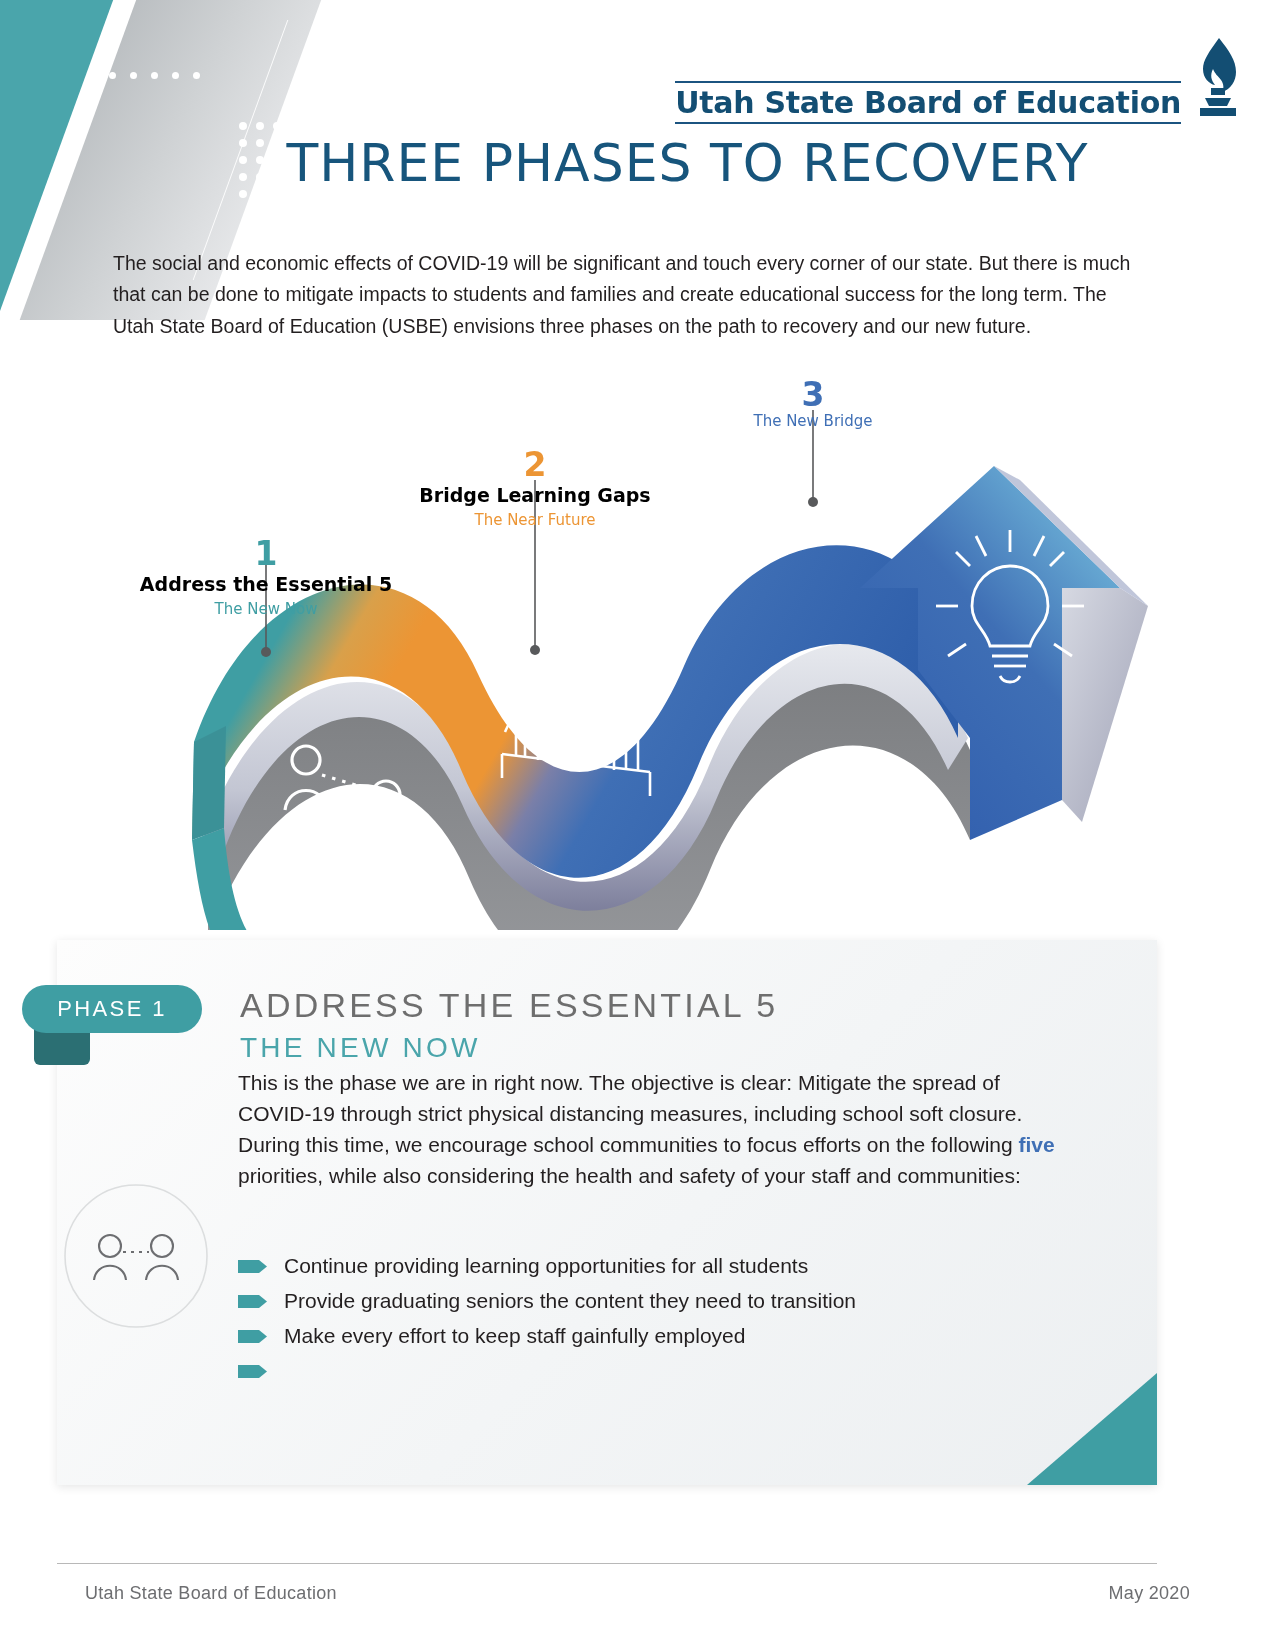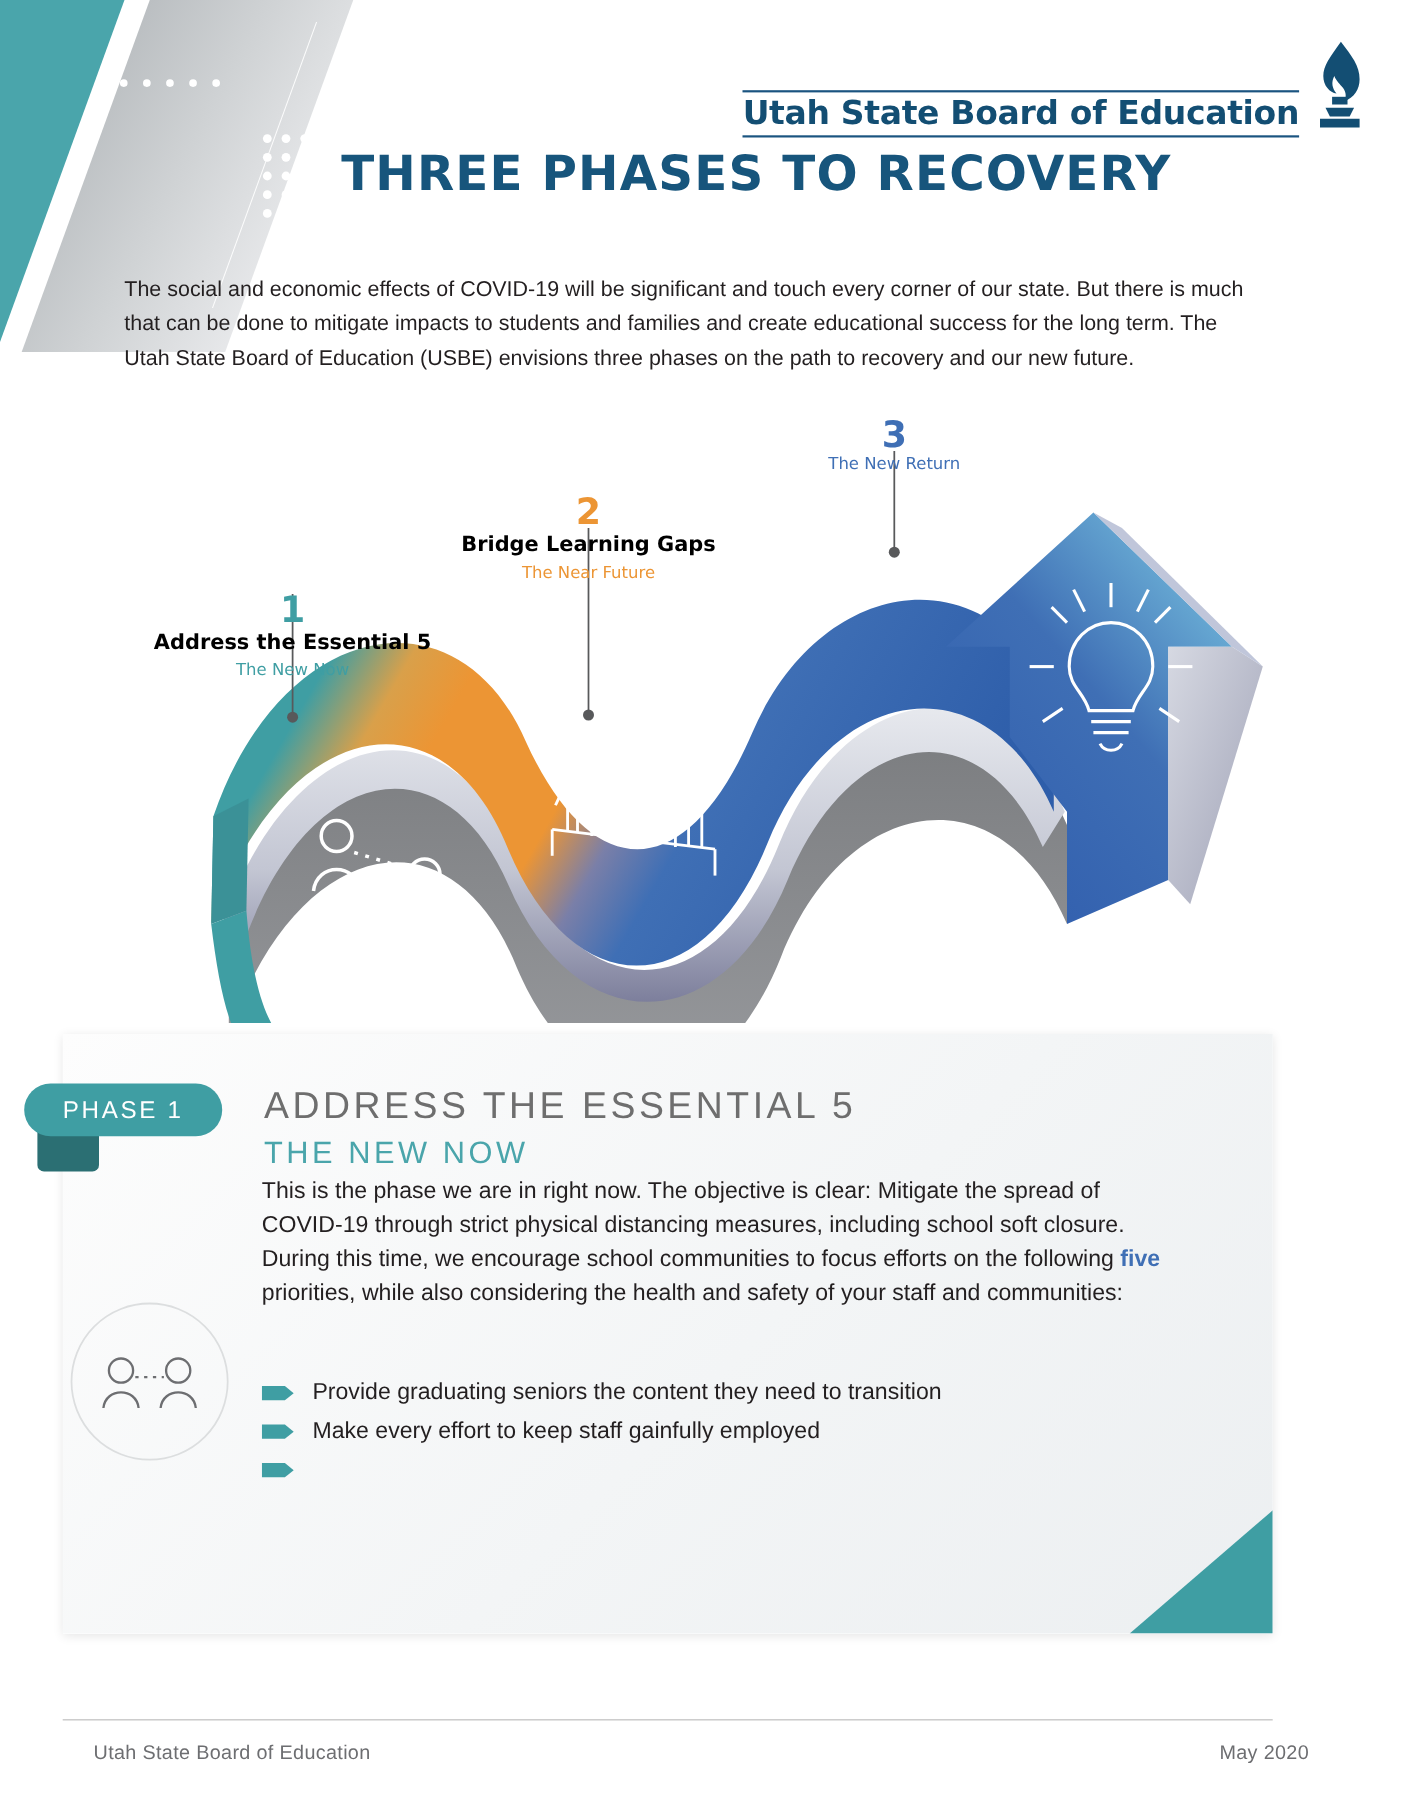--- a/index.html
+++ b/index.html
@@ -27,21 +27,21 @@
   
   .logo-wrap{position:absolute;right:28px;top:36px;display:flex;align-items:flex-end;}
   .logo-text-box{border-top:2px solid #1b5480;border-bottom:2px solid #1b5480;padding:3px 0 2px 0;}
   .logo-text{font-family:"DejaVu Sans", sans-serif;font-weight:bold;font-size:30px;color:#134e73;letter-spacing:-0.3px;line-height:1.15;white-space:nowrap;}
   .torch{margin-left:8px;margin-bottom:2px;}
 
   
   .page-title{
     position:absolute;left:0;right:0;top:133px;text-align:center;
     font-family:"DejaVu Sans", sans-serif;
-    font-size:44px;letter-spacing:1px;color:#17557c;font-weight:700;
+    font-size:52px;letter-spacing:1px;color:#17557c;font-weight:400;
     padding-left:100px;
   }
 
   
   .intro{
     position:absolute;left:113px;top:228px;width:1030px;
     font-size:19.5px;line-height:1.62;color:#231f20;
     font-family:"Liberation Sans", sans-serif;
   }
 
@@ -298,21 +298,21 @@
   </div>
 
   <div class="cal-label" style="left:265px;top:78px;width:320px;">
     <div class="cal-num" style="color:#ec9534;">2</div>
     <div class="cal-title">Bridge Learning Gaps</div>
     <div class="cal-sub" style="color:#ec9534;">The Near Future</div>
   </div>
 
   <div class="cal-label" style="left:543px;top:8px;width:320px;">
     <div class="cal-num" style="color:#3f6fb5;">3</div>
-    <div class="cal-sub" style="color:#3f6fb5;">The New Return</div>
+    <div class="cal-sub" style="color:#3f6fb5;">The New Bridge</div>
   </div>
 </div>
 
 <div class="phase-card">
   <div class="card-corner"></div>
 </div>
 
 <div class="phase-badge-wrap">
   <div class="phase-tab"></div>
   <div class="phase-badge">PHASE 1</div>
@@ -338,20 +338,28 @@
 
 <div class="phase-body"><span>This is the phase we are in right now. The objective is clear: Mitigate the spread of COVID-19 through strict physical distancing measures, including school soft closure.  During this time, we encourage school communities to focus efforts on the following </span><span class="hl-five">five</span><span> priorities, while also considering the health and safety of your staff and communities:</span></div>
 
 <div class="bullets">
   <div class="bullet">
     <span class="flag">
       <svg width="30" height="15" viewBox="0 0 30 15">
           <path d="M0 1 h21 l8 6.5 l-8 6.5 H0 Z" fill="#3f9ea3"></path>
         </svg>
     </span>
+    <span class="btxt">Continue providing learning opportunities for all students</span>
+  </div>
+  <div class="bullet">
+    <span class="flag">
+      <svg width="30" height="15" viewBox="0 0 30 15">
+          <path d="M0 1 h21 l8 6.5 l-8 6.5 H0 Z" fill="#3f9ea3"></path>
+        </svg>
+    </span>
     <span class="btxt">Provide graduating seniors the content they need to transition</span>
   </div>
   <div class="bullet">
     <span class="flag">
       <svg width="30" height="15" viewBox="0 0 30 15">
           <path d="M0 1 h21 l8 6.5 l-8 6.5 H0 Z" fill="#3f9ea3"></path>
         </svg>
     </span>
     <span class="btxt">Make every effort to keep staff gainfully employed</span>
   </div>

